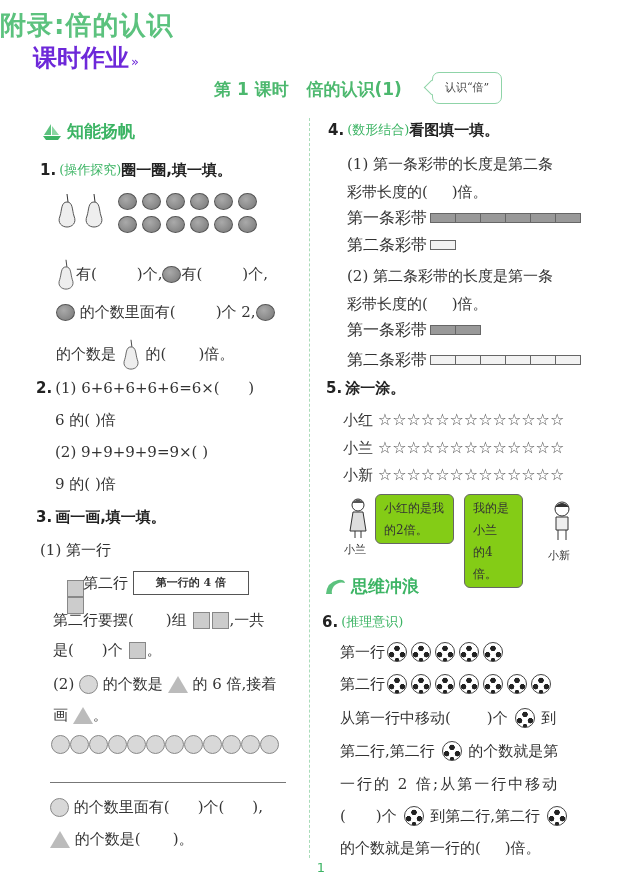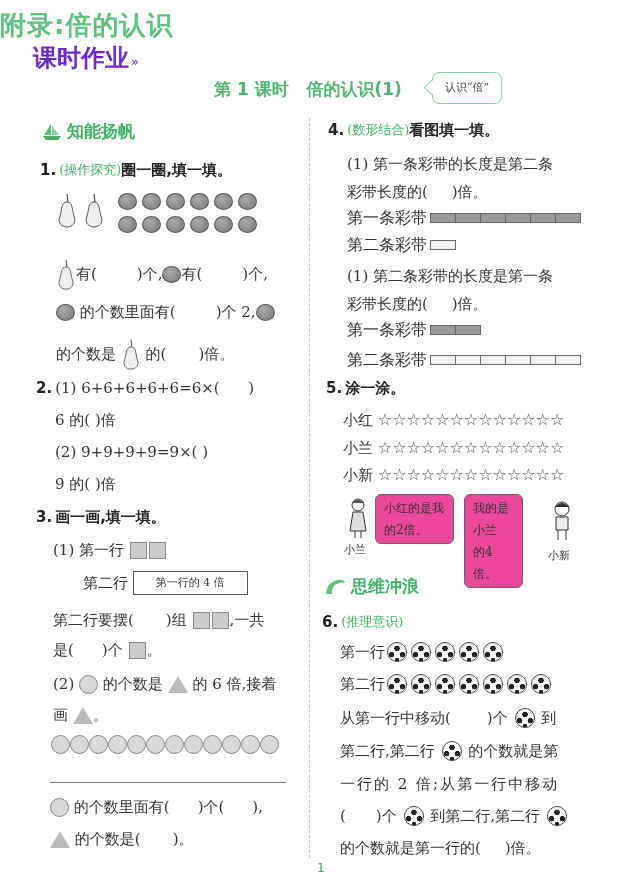--- a/index.html
+++ b/index.html
@@ -22,22 +22,22 @@
   .sq { display: inline-block; width: 17px; height: 17px; background: #ccc; border: 1px solid #888; vertical-align: middle; margin: 0 1px; }
   .circ { display: inline-block; width: 19px; height: 19px; border-radius: 50%; background: #d8d8d8; border: 1px solid #888; vertical-align: middle; }
   .tri { display: inline-block; width: 0; height: 0; border-left: 10px solid transparent; border-right: 10px solid transparent; border-bottom: 17px solid #bbb; vertical-align: middle; }
   .ball { display: inline-block; width: 20px; height: 20px; border-radius: 50%; border: 1px solid #444; background: radial-gradient(circle at 50% 30%, #222 2.5px, transparent 3px), radial-gradient(circle at 20% 65%, #222 2.5px, transparent 3px), radial-gradient(circle at 80% 65%, #222 2.5px, transparent 3px), radial-gradient(circle at 50% 95%, #222 2px, transparent 2.5px), #fff; vertical-align: middle; margin: 0 2px; }
   .band { display: inline-flex; vertical-align: middle; }
   .band span { display: inline-block; width: 26px; height: 10px; border: 1px solid #666; margin-left: -1px; }
   .band.dark span { background: #999; }
   .band.light span { background: #f2f2f2; }
   .bandlbl { font-size: 16px; margin-right: 4px; }
   .stars { letter-spacing: 0px; font-size: 16px; color: #555; font-family: "DejaVu Sans", sans-serif; }
-  .speech { border: 1.5px solid #666; border-radius: 6px; font-size: 12px; line-height: 22px; padding: 2px 8px; background: #ec4899; }
-  .boxlabel { border: 1px solid #555; font-size: 11px; padding: 1px 22px; }
+  .speech { border: 1.5px solid #666; border-radius: 6px; font-size: 12px; line-height: 22px; padding: 2px 8px; background: #84cc16; }
+  .boxlabel { border: 1px solid #555; font-size: 11px; padding: 1px 22px; font-weight: bold; }
   .pagenum { left: 0; width: 642px; text-align: center; top: 860px; font-size: 13px; color: #3cb464; font-family: "DejaVu Sans", sans-serif; }
 </style>
 </head>
 <body>
 
 <div class="abs title">附录:倍的认识</div>
 <div class="abs hw"><span>课时作业</span><span class="arrow">»</span></div>
 <div class="abs lesson" style="white-space:pre">第 1 课时   倍的认识(1)</div>
 <div class="abs bubble">认识“倍”</div>
 <div class="abs divider"></div>
@@ -114,21 +114,21 @@
   <span style="white-space:pre">(1) 6+6+6+6+6=6×(      )</span>
 </div>
 <div class="abs line" style="left:55px; top:410px;">6 的(     )倍</div>
 <div class="abs line" style="left:55px; top:442px;">(2) 9+9+9+9=9×(      )</div>
 <div class="abs line" style="left:55px; top:474px;">9 的(     )倍</div>
 
 <div class="abs line" style="left:36px; top:507px;">
   <span class="qnum">3.</span>
   <span class="bold">画一画,填一填。</span>
 </div>
-<div class="abs line" style="left:53px; top:540px;">
+<div class="abs line" style="left:40px; top:540px;flex-direction:column;">
   <span>(1) 第一行</span>&nbsp;
   <span class="sq"></span><span class="sq"></span>
 </div>
 <div class="abs line" style="left:83px; top:571px;">
   <span>第二行</span>&nbsp;
   <span class="boxlabel">第一行的 4 倍</span>
 </div>
 <div class="abs line" style="left:53px; top:610px;">
   <span>第二行要摆(</span><span style="width:32px;display:inline-block"></span><span>)组</span>&nbsp;
   <span class="sq"></span><span class="sq"></span>
@@ -190,21 +190,21 @@
       <span></span>
       <span></span>
     </span>
 </div>
 <div class="abs line" style="left:347px; top:235px;">
   <span class="bandlbl">第二条彩带</span>
   <span class="band light">
       <span></span>
     </span>
 </div>
-<div class="abs line" style="left:347px; top:266px; white-space:pre">(1) 第二条彩带的长度是第一条</div>
+<div class="abs line" style="left:347px; top:266px; white-space:pre">(2) 第二条彩带的长度是第一条</div>
 <div class="abs line" style="left:347px; top:294px; white-space:pre">彩带长度的(     )倍。</div>
 <div class="abs line" style="left:347px; top:320px;">
   <span class="bandlbl">第一条彩带</span>
   <span class="band dark">
       <span></span>
       <span></span>
     </span>
 </div>
 <div class="abs line" style="left:347px; top:350px;">
   <span class="bandlbl">第二条彩带</span>

